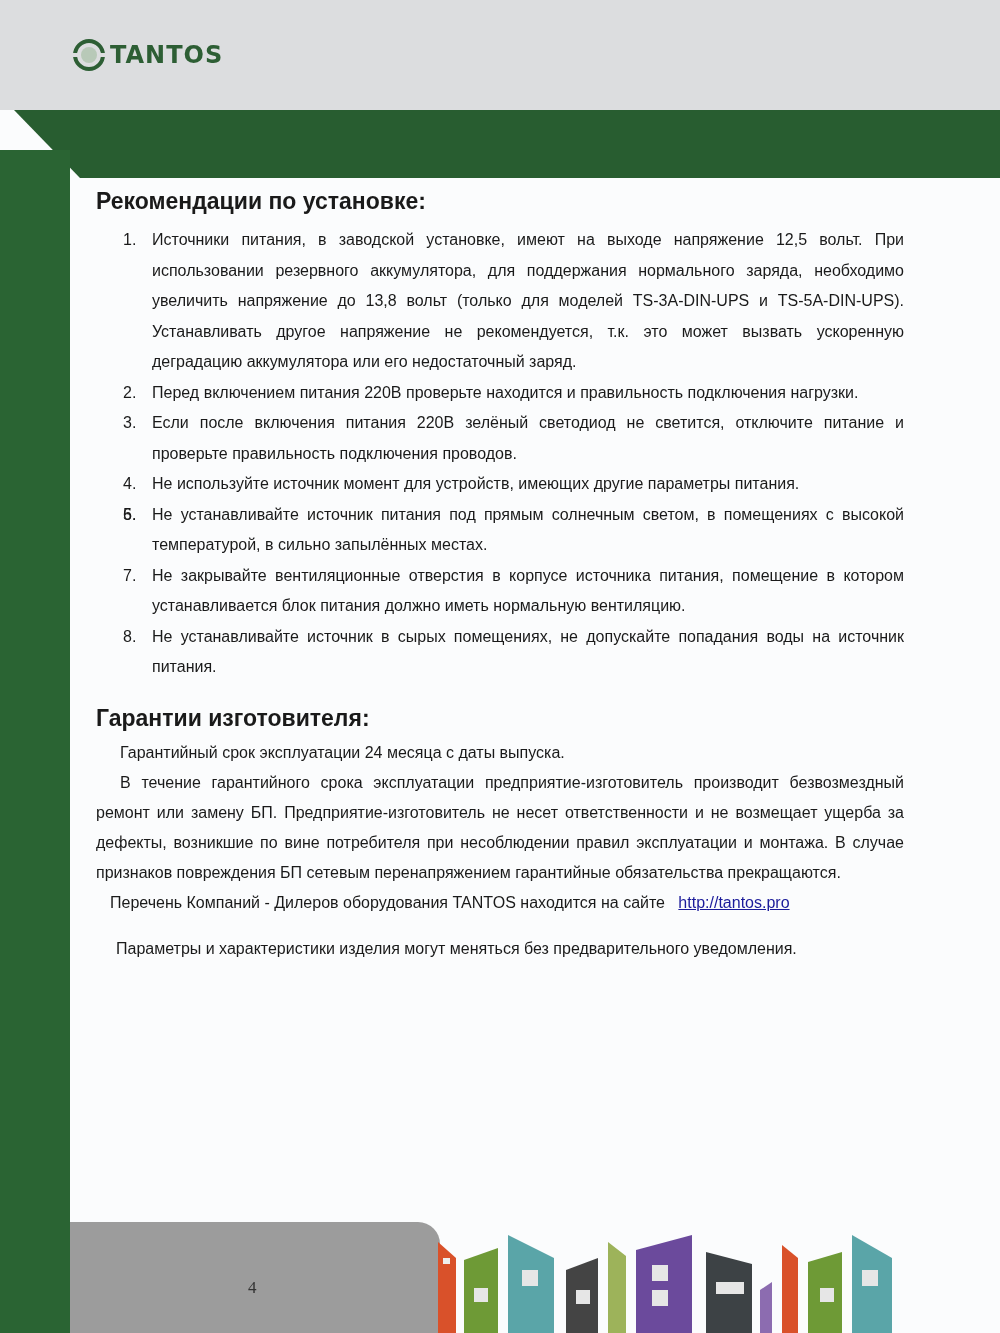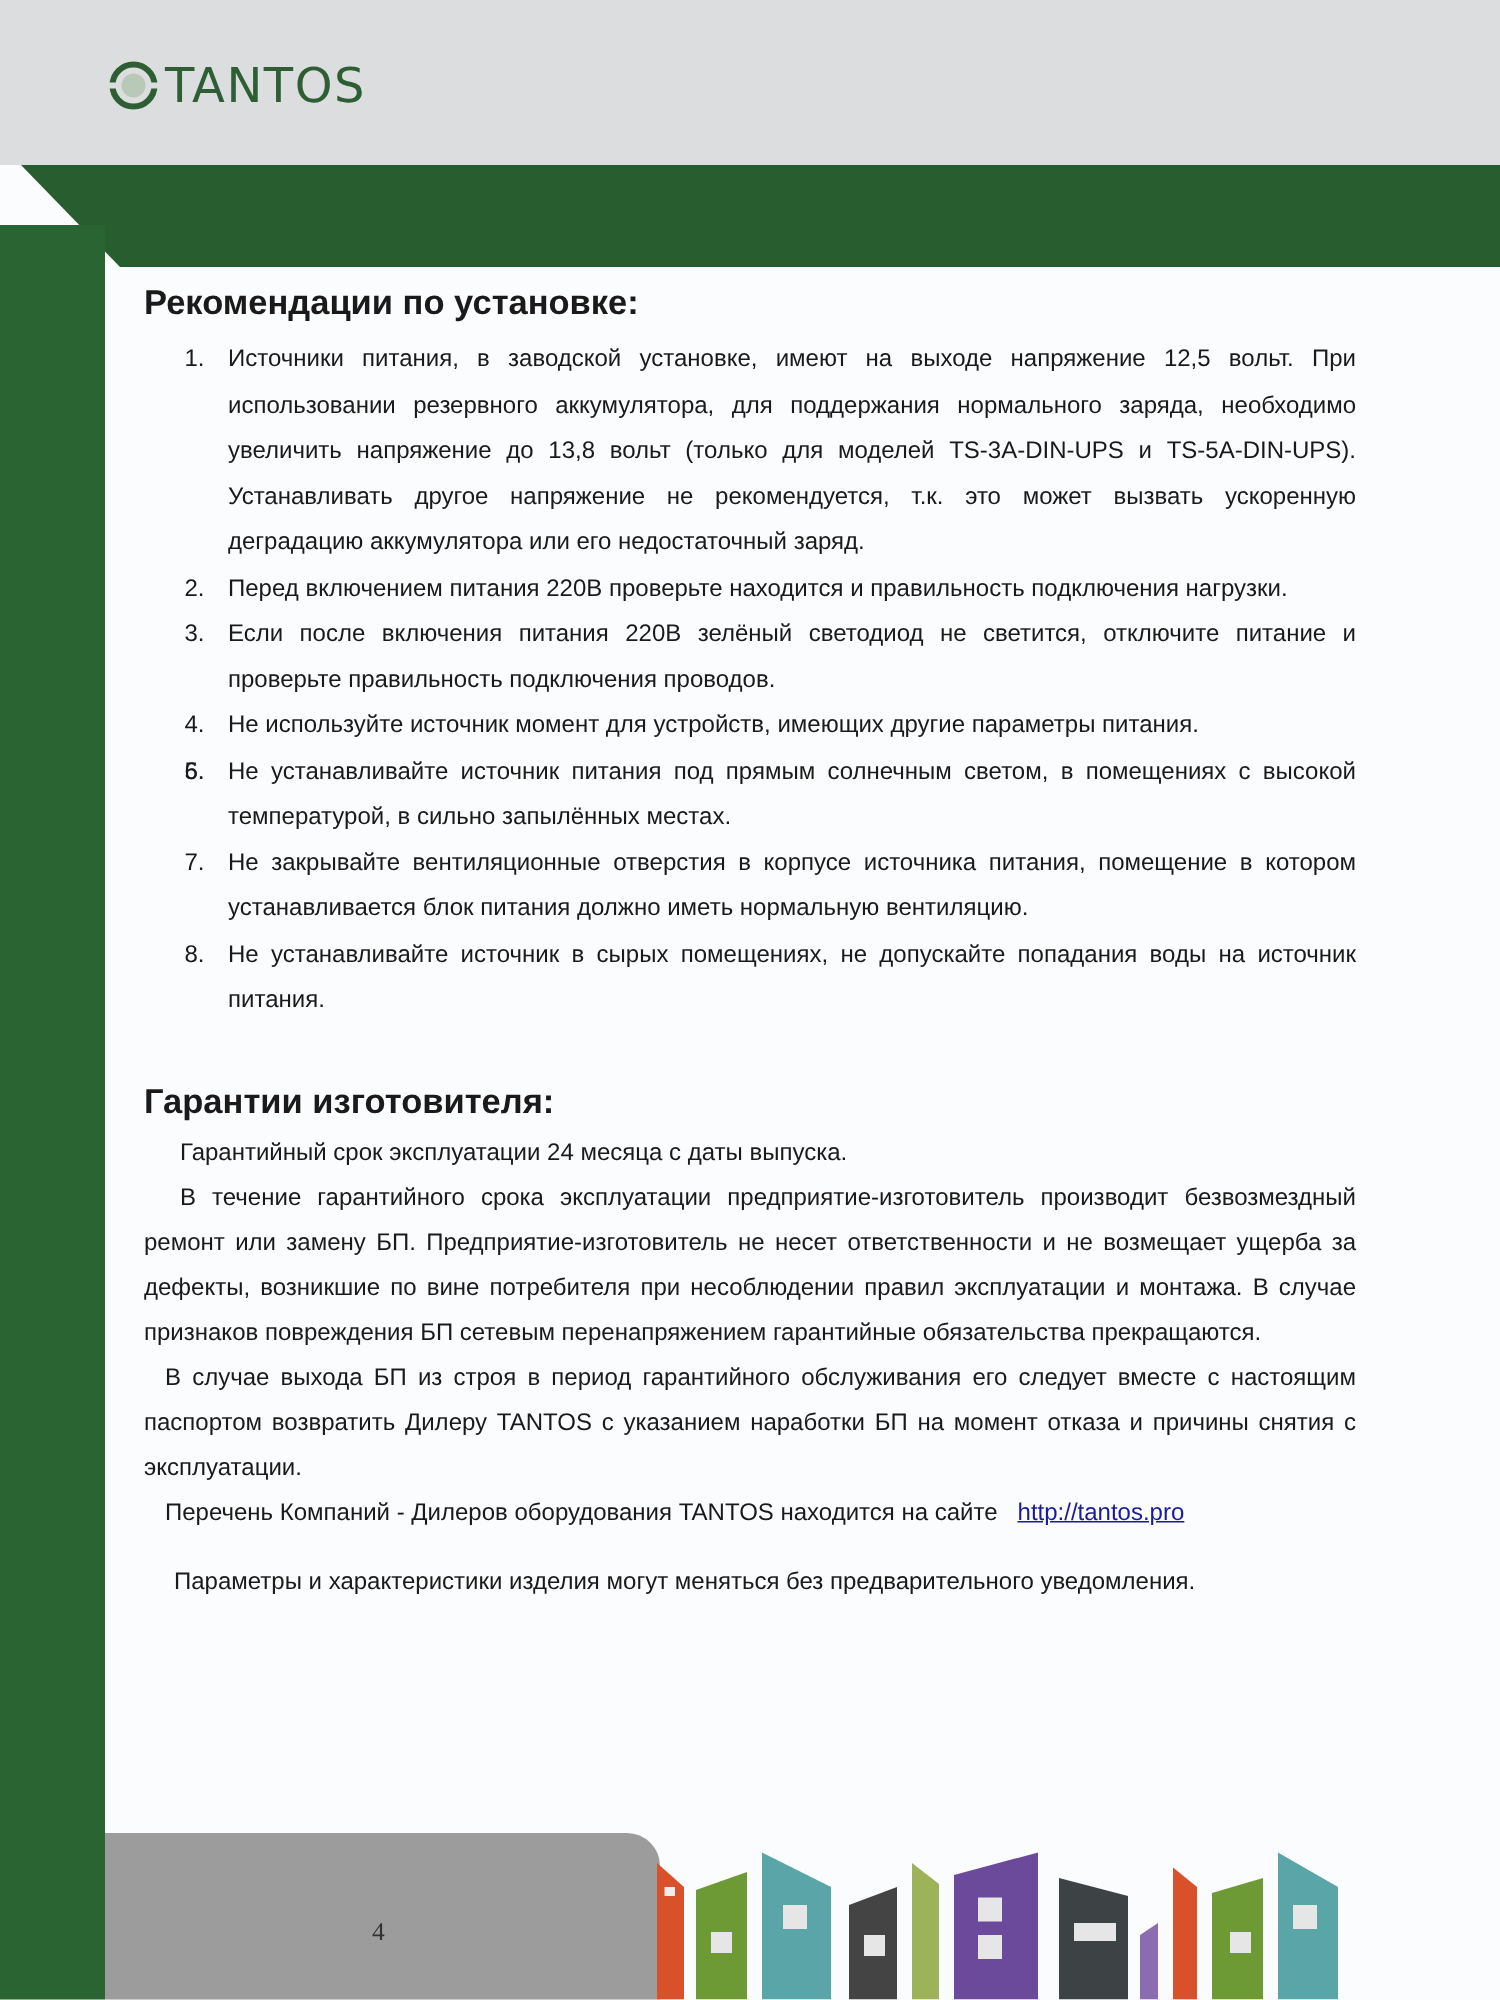--- a/index.html
+++ b/index.html
@@ -1,20 +1,20 @@
 <!DOCTYPE html>
 <html><head>
 <meta charset="utf-8">
 <style>
   html, body { margin:0; padding:0; }
   body { width:1000px; height:1333px; position:relative; overflow:hidden; background:#fbfcfd; font-family:"Liberation Sans", sans-serif; color:#1a1a1a; }
   .header { position:absolute; left:0; top:0; width:1000px; height:110px; background:#dcdddf; }
   .logo { position:absolute; left:72px; top:38px; display:flex; align-items:center; }
   .logo-mark { width:34px; height:34px; }
-  .logo-text { font-family:"DejaVu Sans", sans-serif; font-weight:normal; font-size:32px; color:#2d5e34; letter-spacing:1px; margin-left:4px; }
+  .logo-text { font-family:"DejaVu Sans", sans-serif; font-weight:bold; font-size:24px; color:#2d5e34; letter-spacing:1px; margin-left:4px; }
   .band { position:absolute; left:0; top:110px; width:1000px; height:70px; }
   .sidebar { position:absolute; left:0; top:150px; width:70px; height:1183px; background:#2a6433; }
   .content { position:absolute; left:96px; top:188px; width:808px; font-size:16px; }
   .h { font-weight:bold; font-size:23px; margin:0; }
   ol { margin:10px 0 0 0; padding:0; list-style:none; }
   ol li { position:relative; padding-left:56px; line-height:30.5px; text-align:justify; }
   ol li .num { position:absolute; left:27px; top:0; }
   .p { line-height:30px; text-align:justify; margin:0; }
   .indent1 { text-indent:24px; }
   .indent2 { text-indent:14px; }
@@ -52,24 +52,23 @@
     <li><span class="num">1.</span><span>Источники питания, в заводской установке, имеют на выходе напряжение 12,5 вольт. При использовании резервного аккумулятора, для поддержания нормального заряда, необходимо увеличить напряжение до 13,8 вольт (только для моделей TS-3A-DIN-UPS и TS-5A-DIN-UPS). Устанавливать другое напряжение не рекомендуется, т.к. это может вызвать ускоренную деградацию аккумулятора  или его недостаточный заряд.</span></li>
     <li><span class="num">2.</span><span>Перед включением питания 220В проверьте находится и правильность подключения нагрузки.</span></li>
     <li><span class="num">3.</span><span>Если после включения питания 220В зелёный светодиод не светится, отключите питание и проверьте правильность подключения проводов.</span></li>
     <li><span class="num">4.</span><span>Не  используйте источник момент для устройств, имеющих другие параметры питания.</span></li>
     <li><span class="num">5.</span></li>
     <li><span class="num">6.</span><span>Не устанавливайте источник питания под прямым солнечным светом, в помещениях с высокой температурой, в сильно запылённых местах.</span></li>
     <li><span class="num">7.</span><span>Не закрывайте вентиляционные отверстия в корпусе источника питания, помещение в котором устанавливается блок питания должно иметь нормальную вентиляцию.</span></li>
     <li><span class="num">8.</span><span>Не устанавливайте источник в сырых помещениях, не допускайте попадания воды на источник питания.</span></li>
   </ol>
 
-  <p class="h" style="margin-top:38px">Гарантии изготовителя:</p>
+  <p class="h" style="margin-top:22px">Гарантии изготовителя:</p>
   <p class="p indent1" style="margin-top:6px">Гарантийный срок эксплуатации 24 месяца с даты выпуска.</p>
   <p class="p indent1">В течение гарантийного срока эксплуатации предприятие-изготовитель производит безвозмездный ремонт или замену БП. Предприятие-изготовитель не несет ответственности и не возмещает ущерба за дефекты, возникшие по вине потребителя при несоблюдении правил эксплуатации и монтажа. В случае признаков повреждения БП сетевым перенапряжением гарантийные обязательства прекращаются.</p>
-  <p class="p indent2">В случае выхода БП  из строя в период гарантийного обслуживания его следует вместе с настоящим паспортом возвратить Дилеру TANTOS с указанием наработки БП на момент отказа и причины снятия с эксплуатации.</p>
   <p class="p indent2">
     <span>Перечень Компаний - Дилеров оборудования TANTOS находится на сайте</span>&nbsp;&nbsp;
     <span class="link">http://tantos.pro</span>
   </p>
   <p class="p" style="margin-top:16px;text-indent:20px">Параметры и характеристики изделия могут меняться без предварительного уведомления.</p>
 </div>
 
 <div class="footer-box"></div>
 <span class="page-num">4</span>
 

